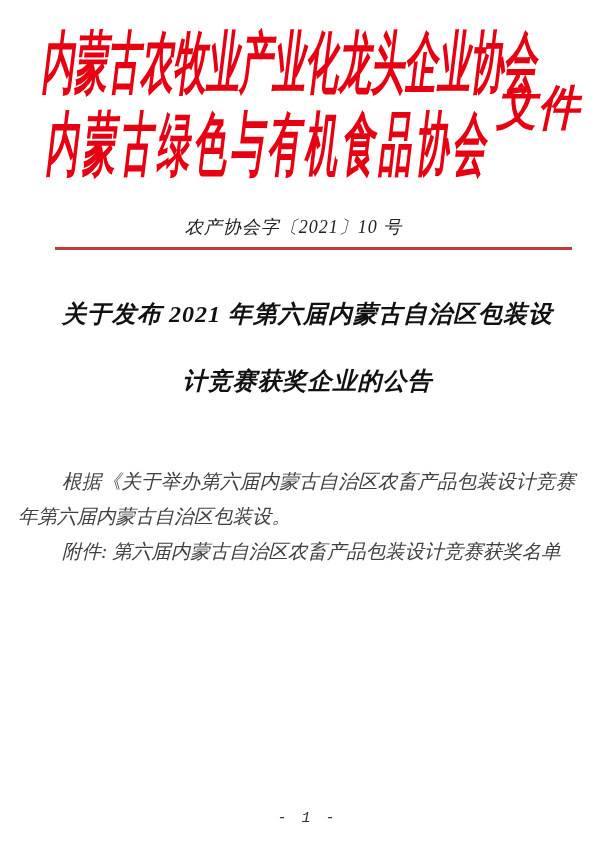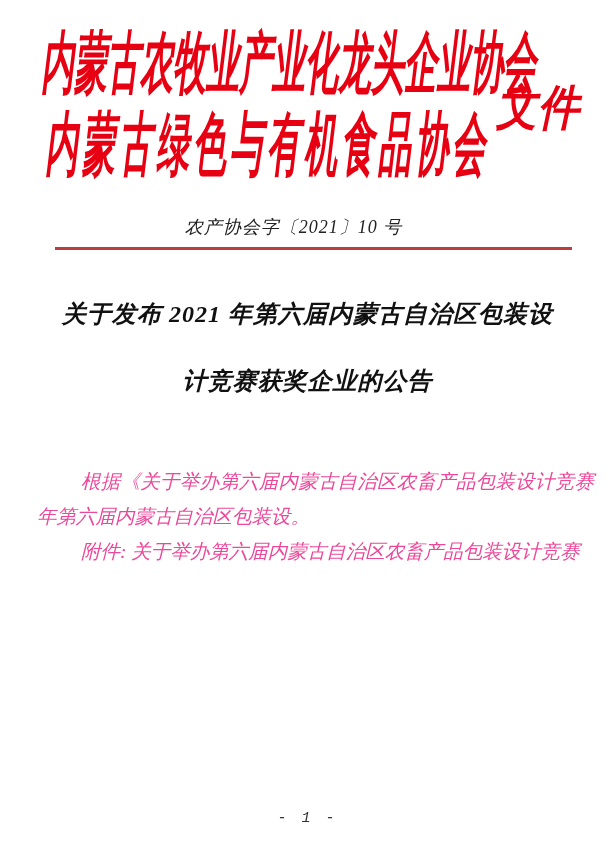--- a/index.html
+++ b/index.html
@@ -88,23 +88,22 @@
   }
   #title-line-1 { top: 301px; }
   #title-line-2 { top: 368px; }
   
   #body-text {
     position: absolute;
     left: 18px;
     top: 464px;
     width: 557px;
     font-size: 19.5px;
-    color: #ec4899;
+    color: #404040;
     line-height: 35px;
-    margin-left: 19px;
   }
   .body-line {
     height: 35px;
     white-space: nowrap;
   }
   .body-line.justify {
     white-space: normal;
     text-align: justify;
     text-align-last: justify;
     text-justify: inter-character;
@@ -145,18 +144,18 @@
   <div id="red-divider"></div>
 
   <div>
     <div id="title-line-1" class="title-line">关于发布 2021 年第六届内蒙古自治区包装设</div>
     <div id="title-line-2" class="title-line">计竞赛获奖企业的公告</div>
   </div>
 
   <div id="body-text">
     <div class="body-line indent justify">根据《关于举办第六届内蒙古自治区农畜产品包装设计竞赛</div>
     <div class="body-line">年第六届内蒙古自治区包装设。</div>
-    <div class="body-line indent">附件: 关于举办第六届内蒙古自治区农畜产品包装设计竞赛</div>
+    <div class="body-line indent">附件: 第六届内蒙古自治区农畜产品包装设计竞赛获奖名单</div>
   </div>
 
   <div id="page-number">- 1 -</div>
 
 </div>
 
 </body></html>

